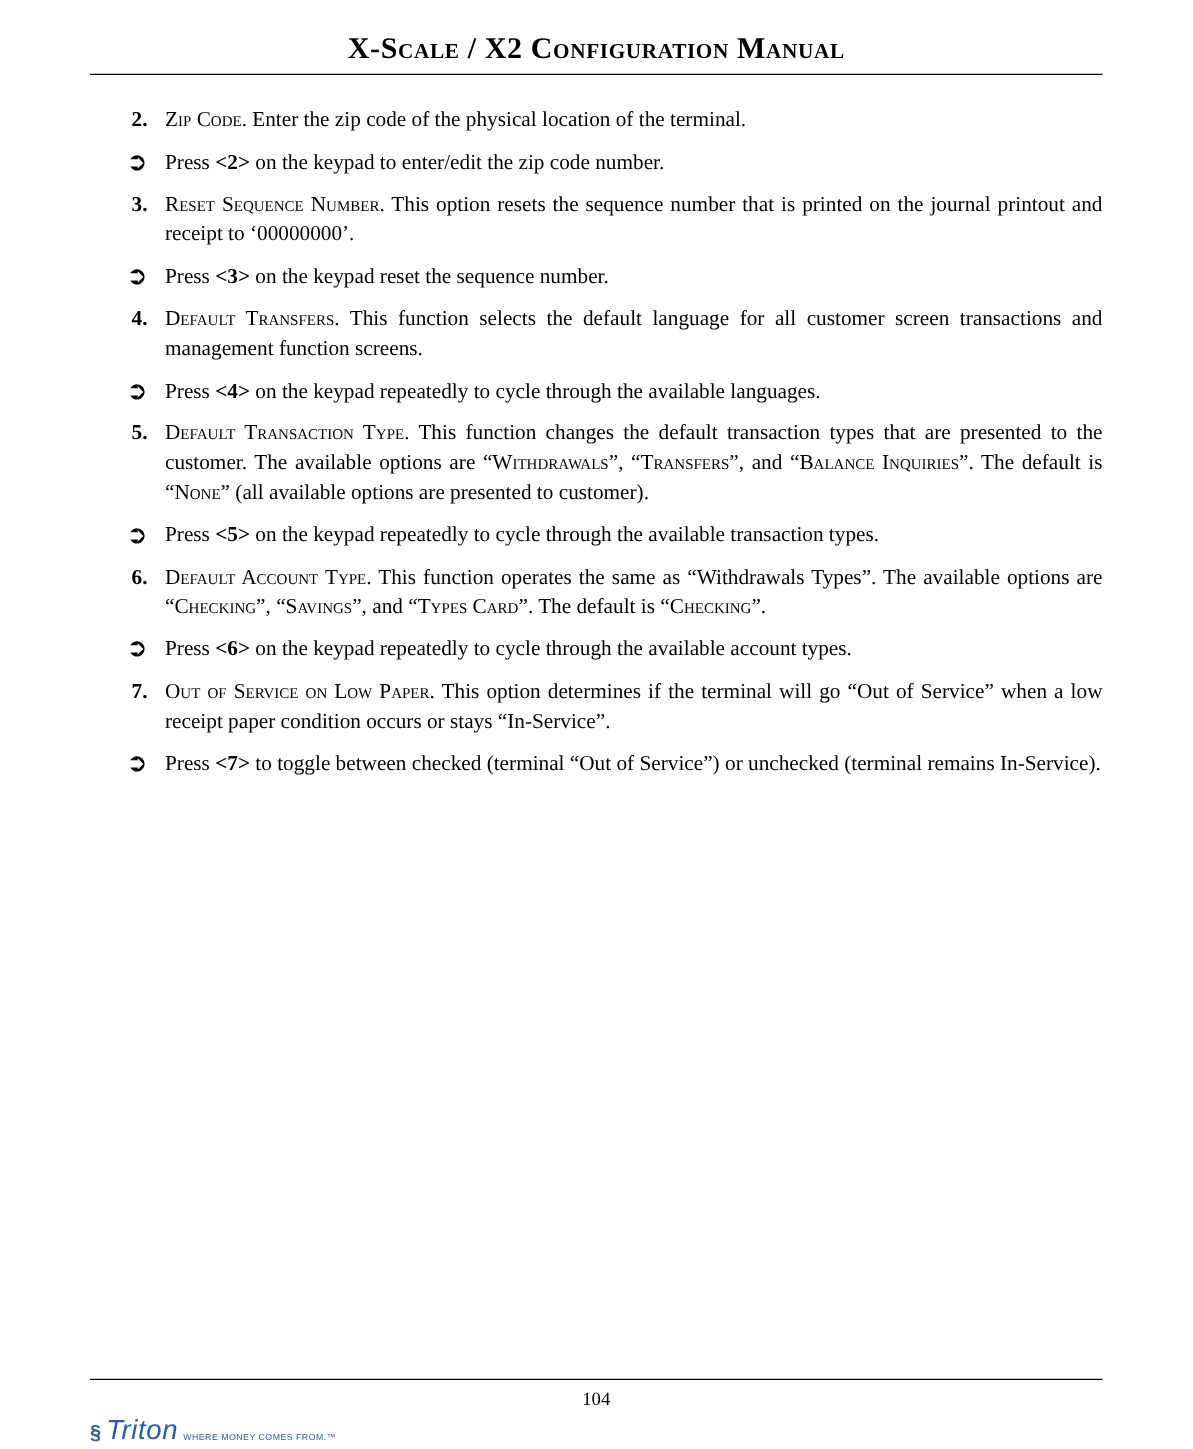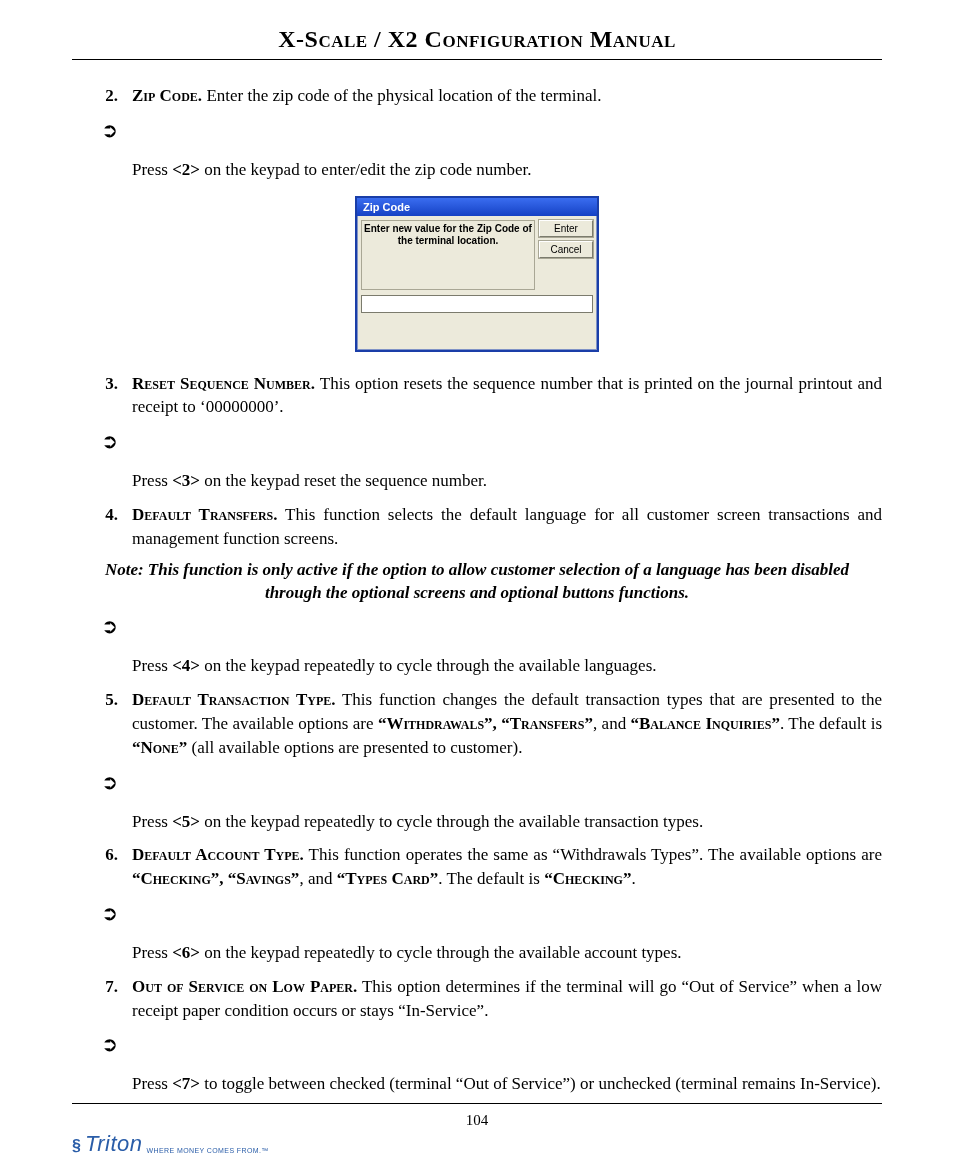--- a/index.html
+++ b/index.html
@@ -40,38 +40,38 @@
     width: 46px;
     flex: 0 0 46px;
     font-weight: bold;
     text-align: right;
     padding-right: 14px;
   }
   .item-body {
     flex: 1 1 auto;
     text-align: justify;
   }
-  .sc { font-variant: small-caps; font-weight: bold; }
+  .sc { font-variant: small-caps; font-weight: normal; }
   .bold { font-weight: bold; }
   .arrow-row {
     display: flex;
     font-size: 17px;
     line-height: 1.4;
     margin: 10px 0;
   }
   .arrow-cell {
     width: 46px;
     flex: 0 0 46px;
     text-align: right;
     padding-right: 14px;
     font-size: 20px;
     line-height: 1;
     padding-top: 2px;
   }
-  .arrow-body { flex: 1 1 auto; text-align: justify; margin-top: 40px; }
+  .arrow-body { flex: 1 1 auto; text-align: justify; }
   .note {
     font-style: italic;
     font-weight: bold;
     font-size: 17px;
     text-align: center;
     margin: 8px 6px;
     line-height: 1.35;
   }
 
   
@@ -201,56 +201,40 @@
       <span class="sc">Zip Code.</span><span>  Enter the zip code of the physical location of the terminal.</span>
     </div>
   </div>
   <div class="arrow-row">
     <div class="arrow-cell">➲</div>
     <div class="arrow-body">
       Press <span class="bold">&lt;2&gt;</span> on the keypad to enter/edit the zip code number.
     </div>
   </div>
 
-  <div class="dialog-wrap">
-    <div class="dialog">
-      <div class="dlg-title">Zip Code</div>
-      <div class="dlg-body">
-        <div class="dlg-msg-box">Enter new value for the Zip Code of the terminal location.</div>
-        <div class="dlg-buttons">
-          <div class="dlg-btn">Enter</div>
-          <div class="dlg-btn">Cancel</div>
-        </div>
-      </div>
-      <div class="dlg-input-area">
-        <input class="dlg-input" style="">
-      </div>
-    </div>
-  </div>
 
   <div class="item">
     <div class="item-num">3.</div>
     <div class="item-body">
       <span class="sc">Reset Sequence Number.</span><span>   This option resets the sequence number that is printed on the journal printout and receipt to ‘00000000’.</span>
     </div>
   </div>
   <div class="arrow-row">
     <div class="arrow-cell">➲</div>
     <div class="arrow-body">
       Press <span class="bold">&lt;3&gt;</span> on the keypad reset the sequence number.
     </div>
   </div>
 
   <div class="item">
     <div class="item-num">4.</div>
     <div class="item-body">
       <span class="sc">Default Transfers.</span><span>  This function selects the default language for all customer screen transactions and management function screens.</span>
     </div>
   </div>
-  <div class="note">Note:  This function is only active if the option to allow customer  selection of a language has been disabled through the optional screens and optional buttons functions.</div>
   <div class="arrow-row">
     <div class="arrow-cell">➲</div>
     <div class="arrow-body">
       Press <span class="bold">&lt;4&gt;</span> on the keypad repeatedly to cycle through the available languages.
     </div>
   </div>
 
   <div class="item">
     <div class="item-num">5.</div>
     <div class="item-body">

